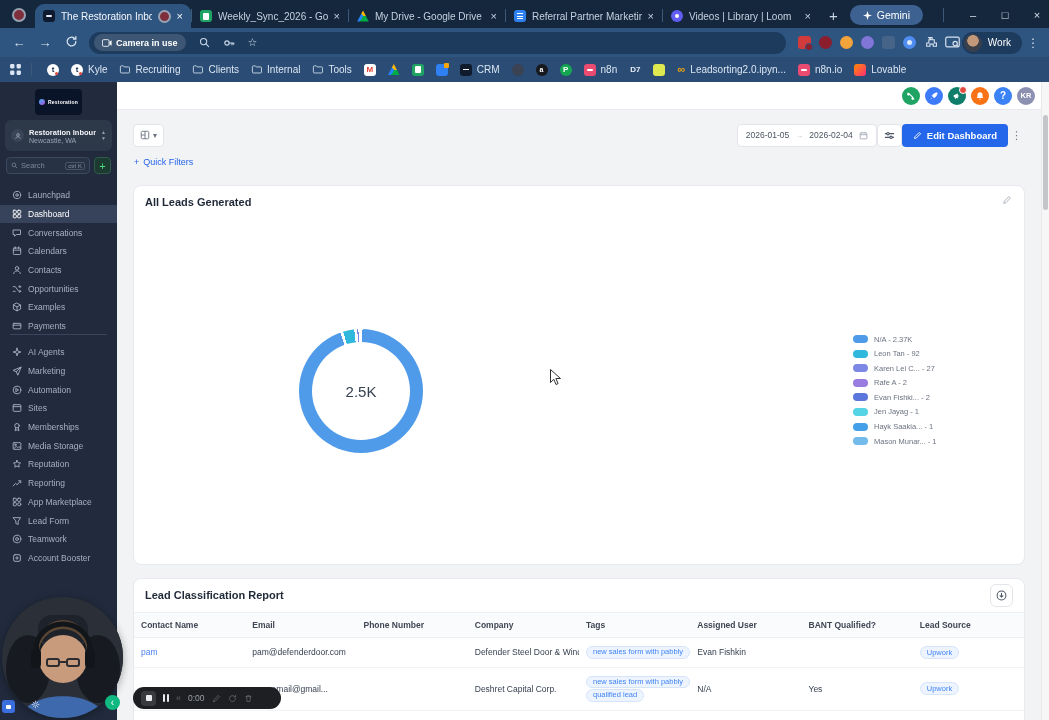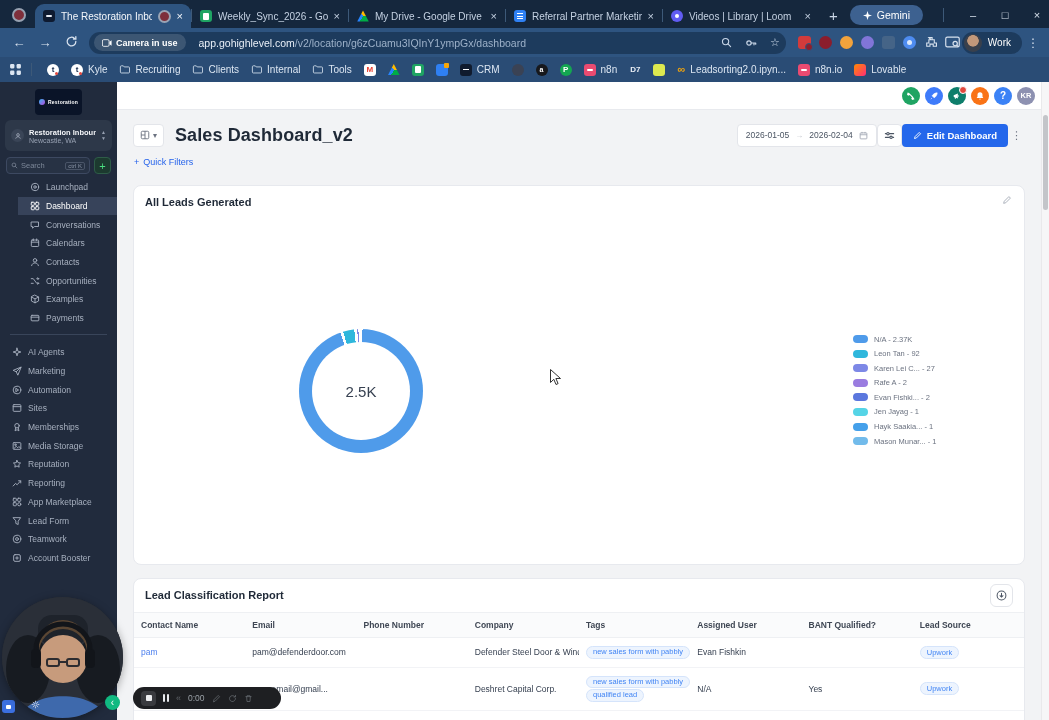--- a/index.html
+++ b/index.html
@@ -97,21 +97,21 @@
   .acct-loc{font-size:7px;color:#97A1B2;white-space:nowrap;overflow:hidden;}
   .acct-chev{display:flex;flex-direction:column;color:#97A1B2;font-size:5px;line-height:1;gap:1px;flex:none;}
   .side-search{position:absolute;top:75px;left:6px;width:84px;height:17px;background:#273244;
     border:1px solid #3D4961;border-radius:4px;display:flex;align-items:center;gap:3px;padding:0 4px;box-sizing:border-box;}
   .side-search svg{width:7px;height:7px;flex:none;}
   .search-ph{flex:1;font-size:7.5px;color:#7C8798;}
   .kbd{font-size:6px;border:1px solid #4A5568;border-radius:2px;padding:0 2px;color:#8A95A6;white-space:nowrap;}
   .side-add{position:absolute;top:75px;left:94px;width:17px;height:17px;background:#1C3A2F;border:1px solid #2E5C48;
     border-radius:4px;color:#4ADE80;display:flex;align-items:center;justify-content:center;font-size:11px;box-sizing:border-box;}
   .nav{position:absolute;left:0;right:0;}
-  .nav-primary{top:96px;padding-left:18px;} .nav-secondary{top:261px;}
+  .nav-primary{top:104px;} .nav-secondary{top:261px;}
   .nav-item{height:18.7px;display:flex;align-items:center;gap:6px;padding-left:12px;font-size:8.5px;color:#A7B0BF;}
   .nav-item.active{background:#37435A;color:#fff;}
   .nav-ic{display:flex;flex:none;}
   .nav-ic svg{width:10px;height:10px;stroke:currentColor;fill:none;stroke-width:1.1;stroke-linecap:round;stroke-linejoin:round;}
   .nav-divider{position:absolute;top:252px;left:10px;right:10px;height:1px;background:#39455A;}
   
   .content{position:absolute;top:110px;left:117px;right:8px;bottom:0;background:#F2F3F5;}
   .dash-header{position:absolute;top:13px;left:16px;right:16px;height:24px;display:flex;align-items:center;}
   .grid-btn{width:31px;height:23px;background:#fff;border:1px solid #E3E5EA;border-radius:4px;
     display:flex;align-items:center;justify-content:center;gap:3px;color:#6B7280;font-size:8px;box-sizing:border-box;}
@@ -245,21 +245,20 @@
         </svg>
     </div>
     <div class="omnibox">
       <span class="camera-chip">
         <svg width="10" height="8" viewBox="0 0 12 9">
             <rect x="0.5" y="0.5" width="8" height="8" rx="1.5" fill="none" stroke="#fff"></rect>
             <path d="M9 3l2.5-1.8v6.6L9 6z" fill="#fff"></path>
           </svg>
         <span>Camera in use</span>
       </span>
-      <span class="url"><span>app.gohighlevel.com</span><span class="path">/v2/location/g6zCuamu3IQInY1ympGx/dashboard</span></span>
       <span class="omni-ic">
         <svg width="11" height="11" viewBox="0 0 12 12">
             <circle cx="5" cy="5" r="3.4" fill="none" stroke="#C7D5E6" stroke-width="1.2"></circle>
             <path d="M7.6 7.6L10.5 10.5" stroke="#C7D5E6" stroke-width="1.2" stroke-linecap="round"></path>
           </svg>
       </span>
       <span class="omni-ic">
         <svg width="12" height="12" viewBox="0 0 12 12">
             <circle cx="4" cy="6" r="2.2" fill="none" stroke="#C7D5E6" stroke-width="1.2"></circle>
             <path d="M6.2 6h4.5M9 6v1.8M10.7 6v1.2" stroke="#C7D5E6" stroke-width="1.2" stroke-linecap="round"></path>
@@ -629,21 +628,20 @@
 
   <div class="content">
     <div class="dash-header">
       <div class="grid-btn">
         <svg viewBox="0 0 12 12">
             <rect x="1.5" y="1.5" width="9" height="9" rx="1.5"></rect>
             <path d="M6 1.5v9M1.5 6H6"></path>
           </svg>
         <span>▾</span>
       </div>
-      <div class="dash-title">Sales Dashboard_v2</div>
       <div class="dash-right">
         <div class="date-box">
           <span>2026-01-05</span>
           <span class="date-arrow">→</span>
           <span>2026-02-04</span>
           <svg viewBox="0 0 12 12">
               <rect x="1.5" y="2.5" width="9" height="8" rx="1"></rect>
               <path d="M1.5 5h9M4 1.2v2M8 1.2v2"></path>
             </svg>
         </div>

